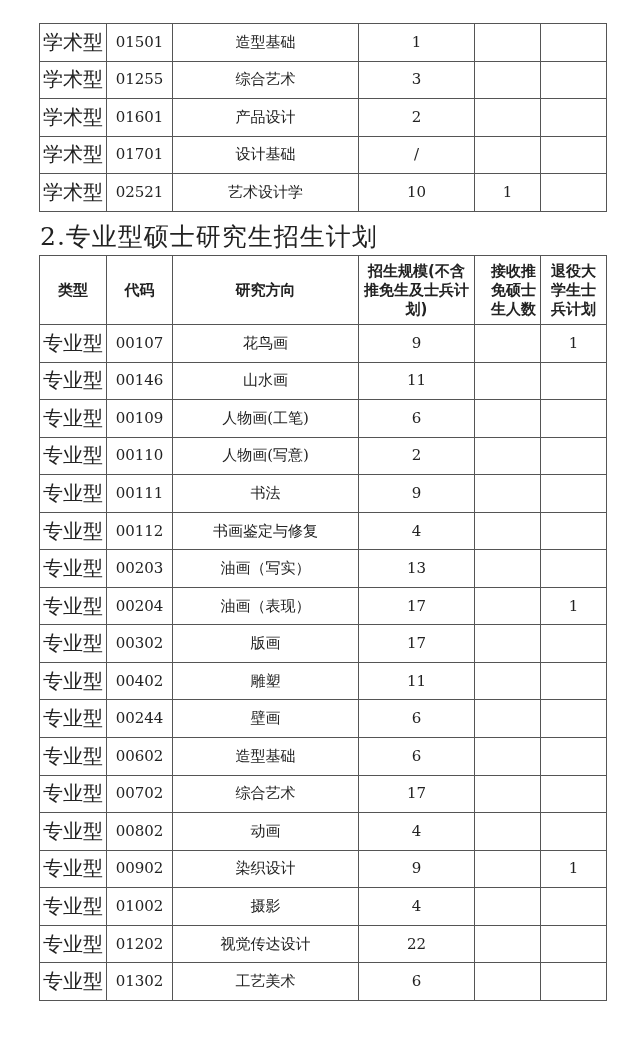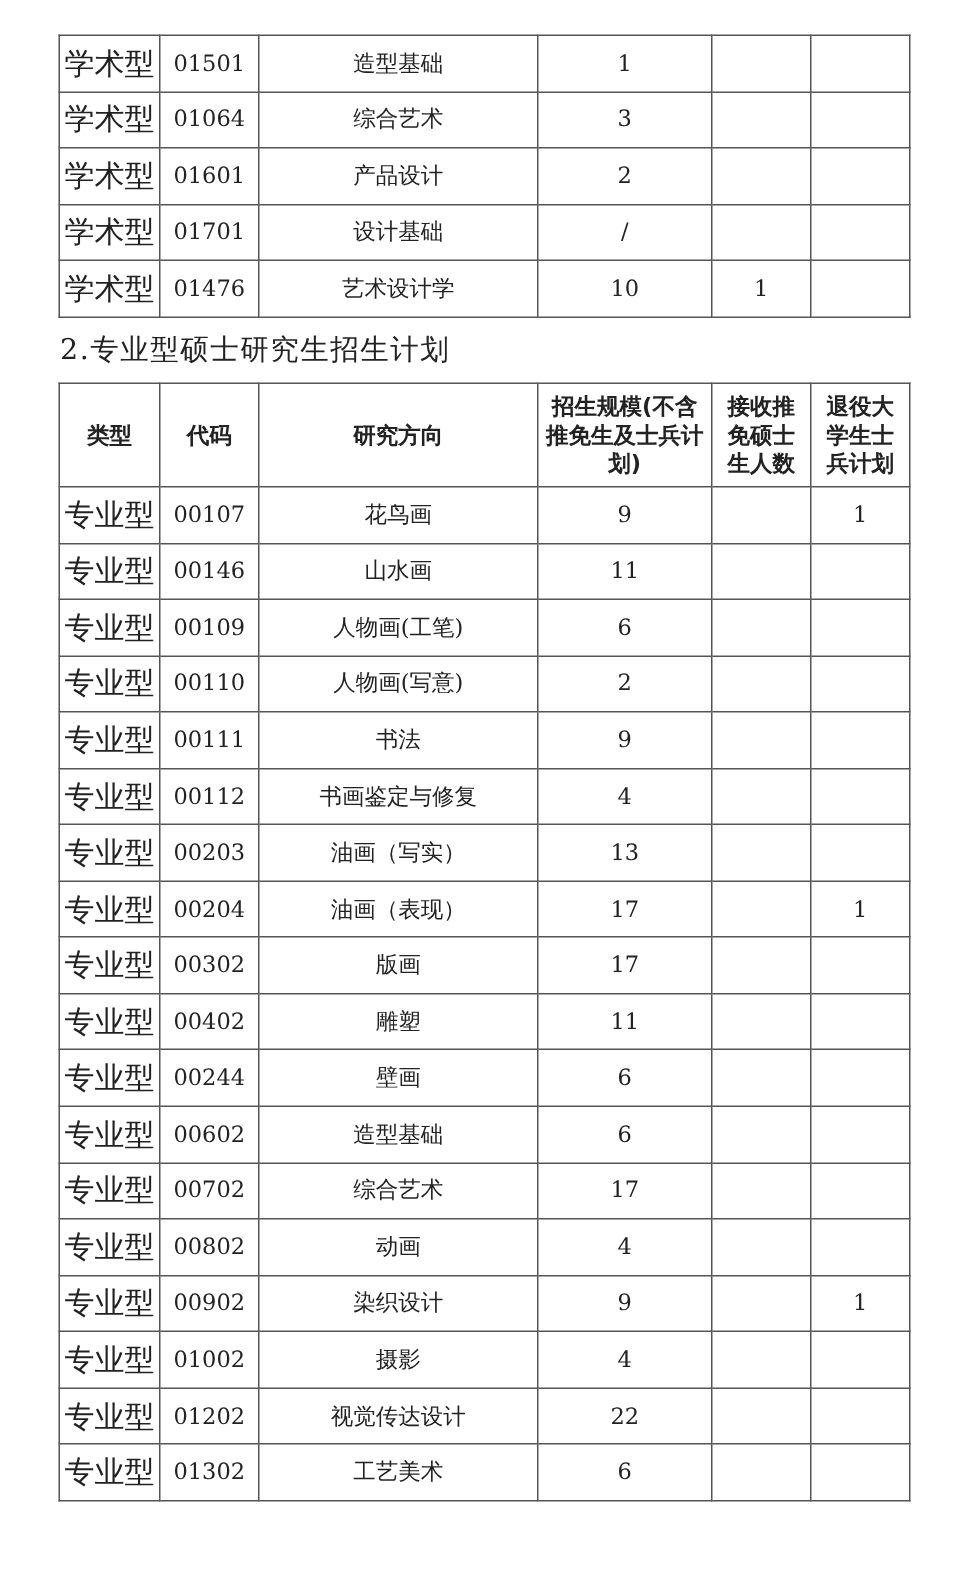--- a/index.html
+++ b/index.html
@@ -5,21 +5,21 @@
   html,body{margin:0;padding:0;background:#ffffff;}
   body{width:640px;height:1047px;position:relative;overflow:hidden;
        font-family:"DejaVu Serif","Liberation Serif",serif;color:#222;}
   table{border-collapse:collapse;position:absolute;left:39px;table-layout:fixed;}
   td,th{border:1.3px solid #555;text-align:center;vertical-align:middle;padding:0;
         font-size:15px;font-weight:normal;line-height:19px;}
   col.c1{width:67px;} col.c2{width:66px;} col.c3{width:186px;}
   col.c4{width:116px;} col.c5{width:66px;} col.c6{width:66px;}
   #t1{top:23px;}
   #t1 tr{height:37.5px;}
-  .section-title{position:absolute;left:40px;top:220px;font-size:19px;letter-spacing:1px;}
+  .section-title{position:absolute;left:40px;top:220px;font-size:25px;letter-spacing:1px;}
   #t2{top:255px;}
   #t2 thead tr{height:69px;}
   #t2 tbody tr{height:37.55px;}
   #t2 th{font-weight:bold;font-family:"DejaVu Sans","Liberation Sans",sans-serif;font-size:15px;line-height:19px;margin-top:48px;}
   td.type{font-size:20px;}
 </style>
 </head>
 <body>
 
 <table id="t1">
@@ -35,21 +35,21 @@
       <tr>
         <td class="type">学术型</td>
         <td>01501</td>
         <td>造型基础</td>
         <td>1</td>
         <td></td>
         <td></td>
       </tr>
       <tr>
         <td class="type">学术型</td>
-        <td>01064</td>
+        <td>01255</td>
         <td>综合艺术</td>
         <td>3</td>
         <td></td>
         <td></td>
       </tr>
       <tr>
         <td class="type">学术型</td>
         <td>01601</td>
         <td>产品设计</td>
         <td>2</td>
@@ -59,21 +59,21 @@
       <tr>
         <td class="type">学术型</td>
         <td>01701</td>
         <td>设计基础</td>
         <td>/</td>
         <td></td>
         <td></td>
       </tr>
       <tr>
         <td class="type">学术型</td>
-        <td>01476</td>
+        <td>02521</td>
         <td>艺术设计学</td>
         <td>10</td>
         <td>1</td>
         <td></td>
       </tr>
     </tbody>
 </table>
 
 <div class="section-title">2.专业型硕士研究生招生计划</div>
 
@@ -85,21 +85,21 @@
       <col class="c4">
       <col class="c5">
       <col class="c6">
     </colgroup>
   <thead>
     <tr>
       <th>类型</th>
       <th>代码</th>
       <th>研究方向</th>
       <th style="padding:0 2px;">招生规模(不含推免生及士兵计划)</th>
-      <th style="padding:0 4px;">接收推免硕士生人数</th>
+      <th style="padding:0 4px;text-align:right;">接收推免硕士生人数</th>
       <th style="padding:0 4px;">退役大学生士兵计划</th>
     </tr>
   </thead>
   <tbody id="t2body">
       <tr>
         <td class="type">专业型</td>
         <td>00107</td>
         <td>花鸟画</td>
         <td>9</td>
         <td></td>

